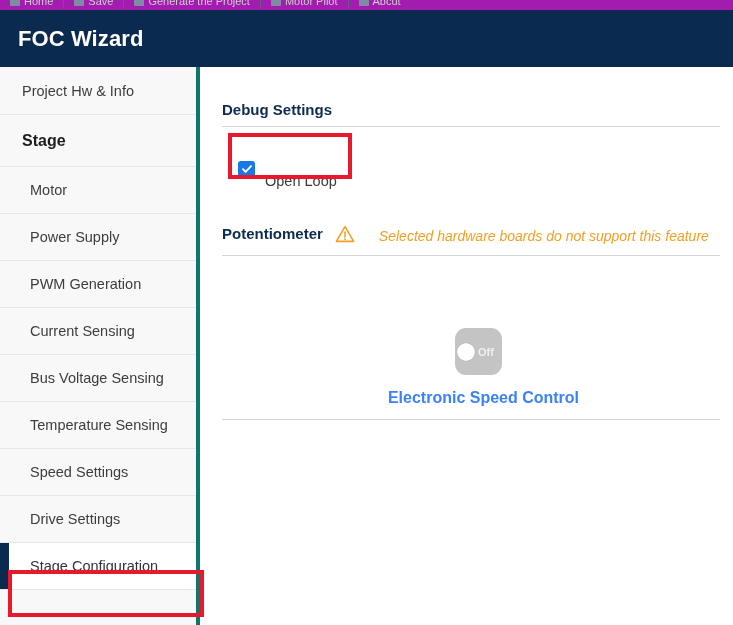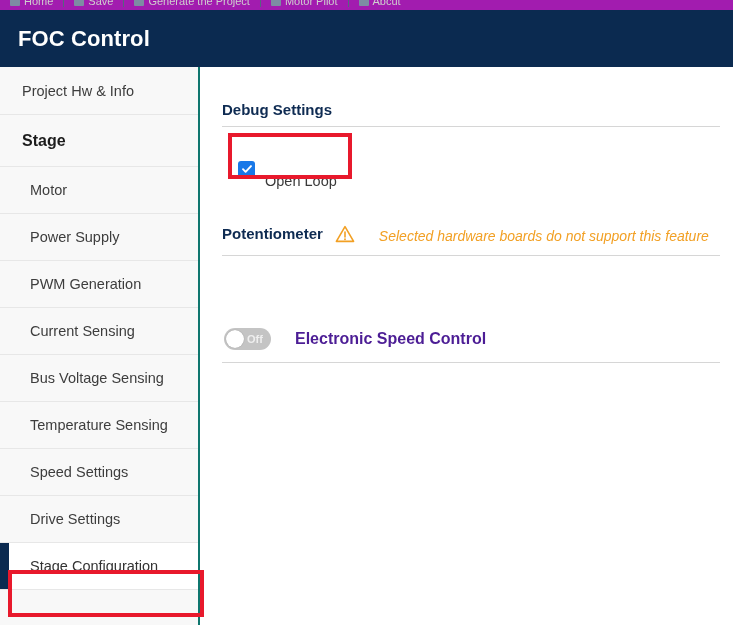--- a/index.html
+++ b/index.html
@@ -88,21 +88,21 @@
     display: flex;
     background: #ffffff;
   }
 
   
   .sidebar {
     position: relative;
     width: 200px;
     height: 558px;
     background: #f8f8f8;
-    border-right: 2px solid #0f766e;
+    border-right: 4px solid #0f766e;
     flex: 0 0 200px;
   }
   .side-item {
     position: relative;
     height: 47px;
     display: flex;
     align-items: center;
     padding-left: 22px;
     font-size: 14.5px;
     color: #3d3d3d;
@@ -206,20 +206,21 @@
     margin-top: 24px;
   }
 
   
   .toggle-row {
     display: flex;
     align-items: center;
     gap: 14px;
     margin-left: 24px;
     margin-top: 20px;
+    flex-direction: column;
   }
   .toggle {
     position: relative;
     width: 47px;
     height: 22px;
     border-radius: 11px;
     background: #c4c4c4;
     display: flex;
     align-items: center;
     flex: 0 0 47px;
@@ -236,21 +237,21 @@
   .toggle .state {
     position: absolute;
     left: 23px;
     font-size: 11px;
     font-weight: bold;
     color: #efefef;
   }
   .toggle-label {
     font-size: 16px;
     font-weight: bold;
-    color: #4c1d95;
+    color: #3b82f6;
     white-space: nowrap;
     margin-left: 10px;
   }
   .rule {
     margin: 12px 13px 0 22px;
     height: 1px;
     background: #d6d6d6;
   }
 
   
@@ -292,21 +293,21 @@
       </div>
       <div class="tb-sep"></div>
       <div class="tb-item">
         <span class="tb-ico"></span>
         <span>Abcut</span>
       </div>
     </div>
   </div>
 
   <div class="header">
-    <div class="title">FOC Control</div>
+    <div class="title">FOC Wizard</div>
   </div>
 
   <div class="body-wrap">
 
     <div class="sidebar">
 
       <div class="side-item first">
         <span>Project Hw &amp; Info</span>
       </div>
 

